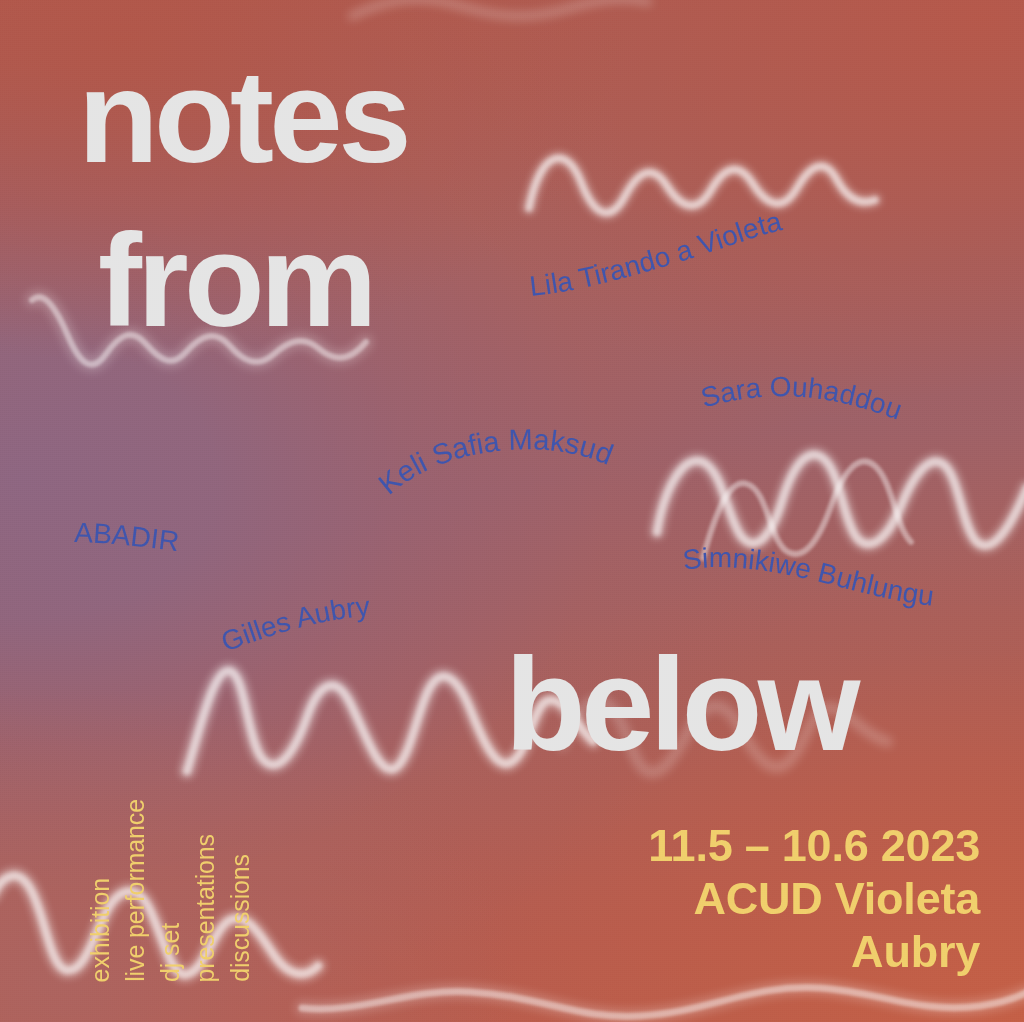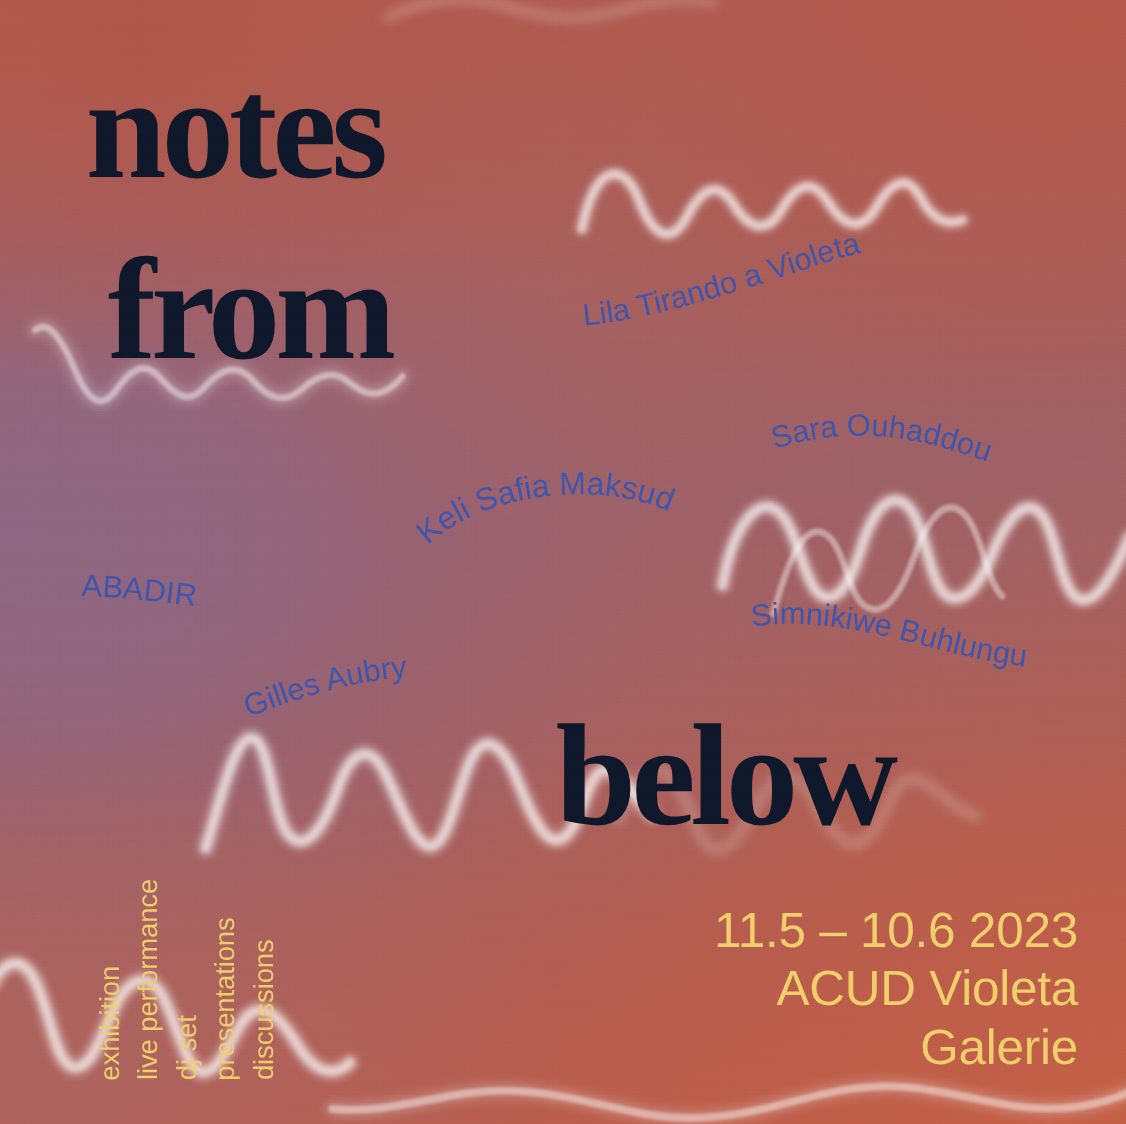--- a/index.html
+++ b/index.html
@@ -67,26 +67,26 @@
     stroke-linecap: round;
     filter: blur(2.2px);
   }
   .ribbon.soft  { stroke: rgba(255,255,255,0.34); filter: blur(3.6px); }
   .ribbon.thin  { stroke: rgba(255,255,255,0.42); filter: blur(1.6px); }
   .ribbon.faint { stroke: rgba(255,255,255,0.22); filter: blur(5px); }
 
   
   .headline {
     position: absolute;
-    color: #0f172a;
+    color: #e5e5e5;
     font-weight: 800;
     letter-spacing: -0.035em;
     line-height: .84;
     white-space: nowrap;
-    font-family: Liberation Serif, serif;
+    font-family: Liberation Sans, sans-serif;
     font-stretch: condensed;
   }
   #word-notes { left: 78px;  top: 62px;  font-size: 132px; }
   #word-from  { left: 98px;  top: 226px; font-size: 132px; }
   #word-below { left: 505px; top: 650px; font-size: 132px; }
 
   
   .names { position: absolute; inset: 0; }
   .name-svg {
     position: absolute;
@@ -124,21 +124,21 @@
   .details {
     position: absolute;
     right: 44px;
     bottom: 44px;
     text-align: right;
     color: #f0cf6c;
     line-height: 1.18;
   }
   .details-line {
     font-size: 45px;
-    font-weight: 400;
+    font-weight: 700;
     letter-spacing: -0.005em;
     white-space: nowrap;
     display: block;
   }
 </style>
 </head>
 <body>
 
 <div class="poster">
 
@@ -253,17 +253,17 @@
     <div class="programme-item">exhibition</div>
     <div class="programme-item">live performance</div>
     <div class="programme-item">dj set</div>
     <div class="programme-item">presentations</div>
     <div class="programme-item">discussions</div>
   </div>
 
   <div class="details">
     <span class="details-line">11.5 – 10.6  2023</span>
     <span class="details-line">ACUD Violeta</span>
-    <span class="details-line">Galerie</span>
+    <span class="details-line">Aubry</span>
   </div>
 
   <div class="bg-grain"></div>
 </div>
 
 </body></html>

